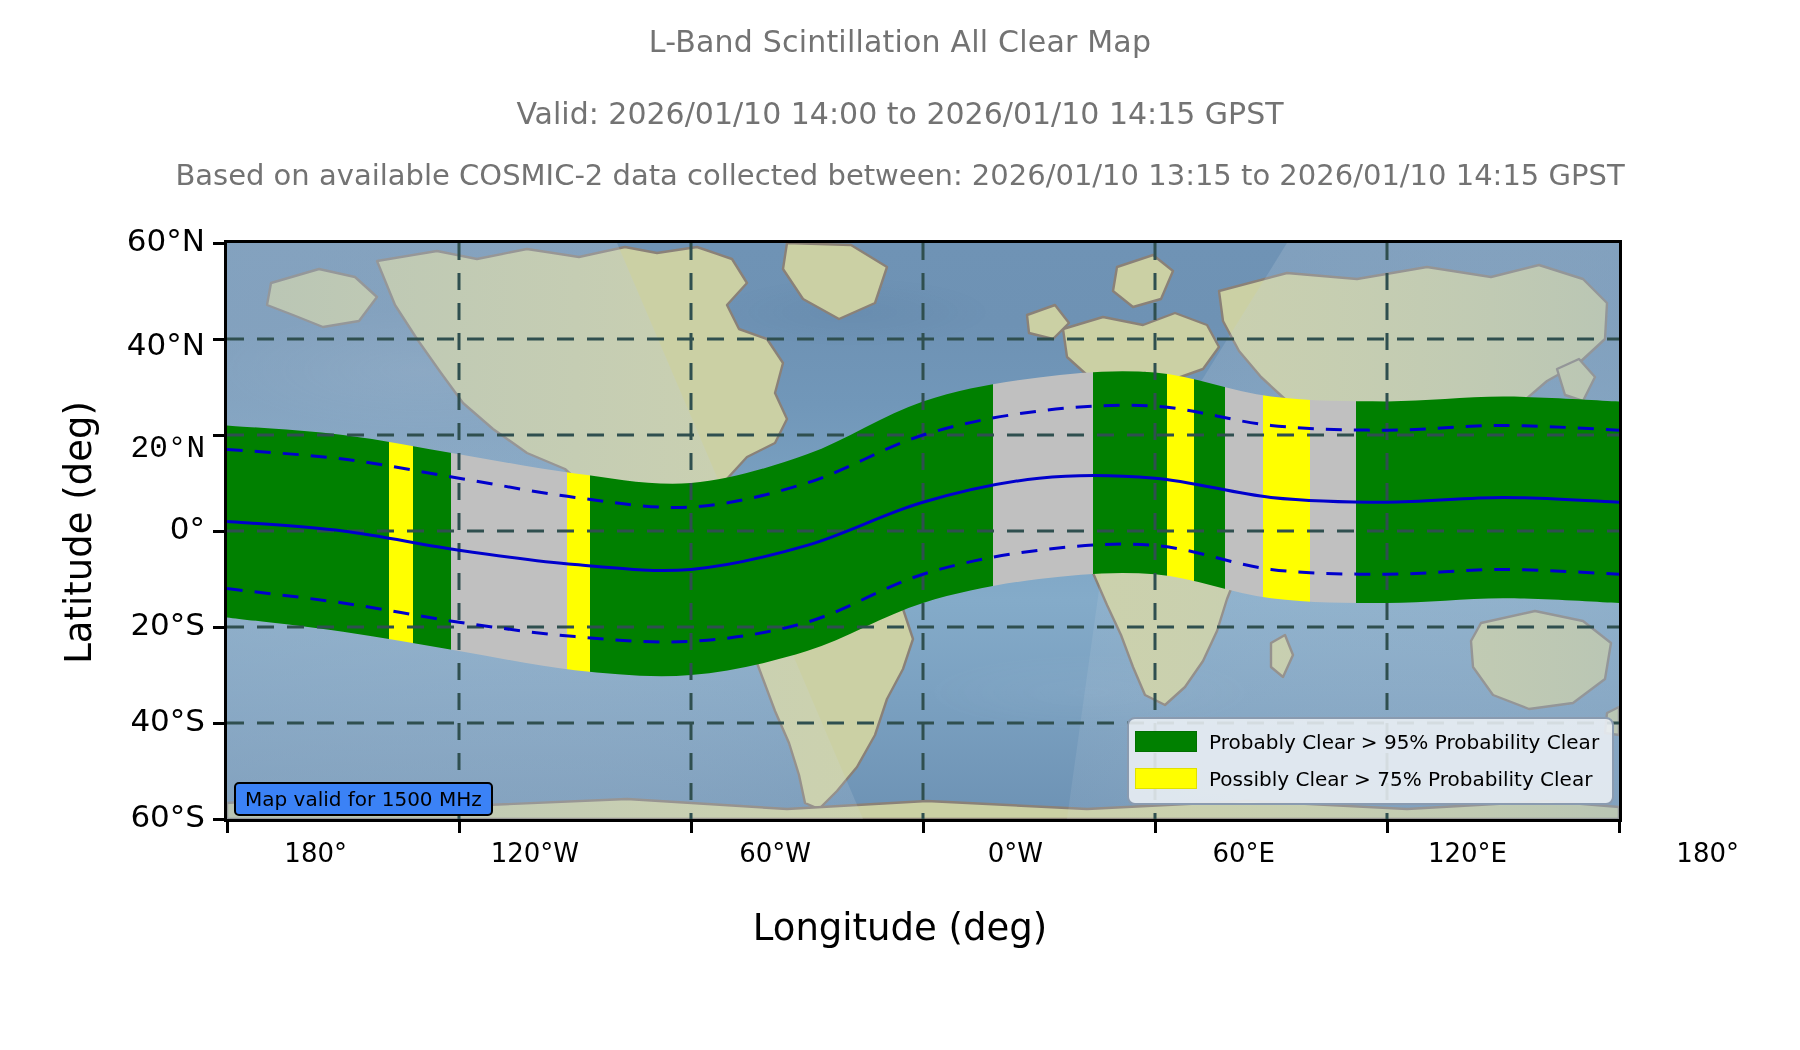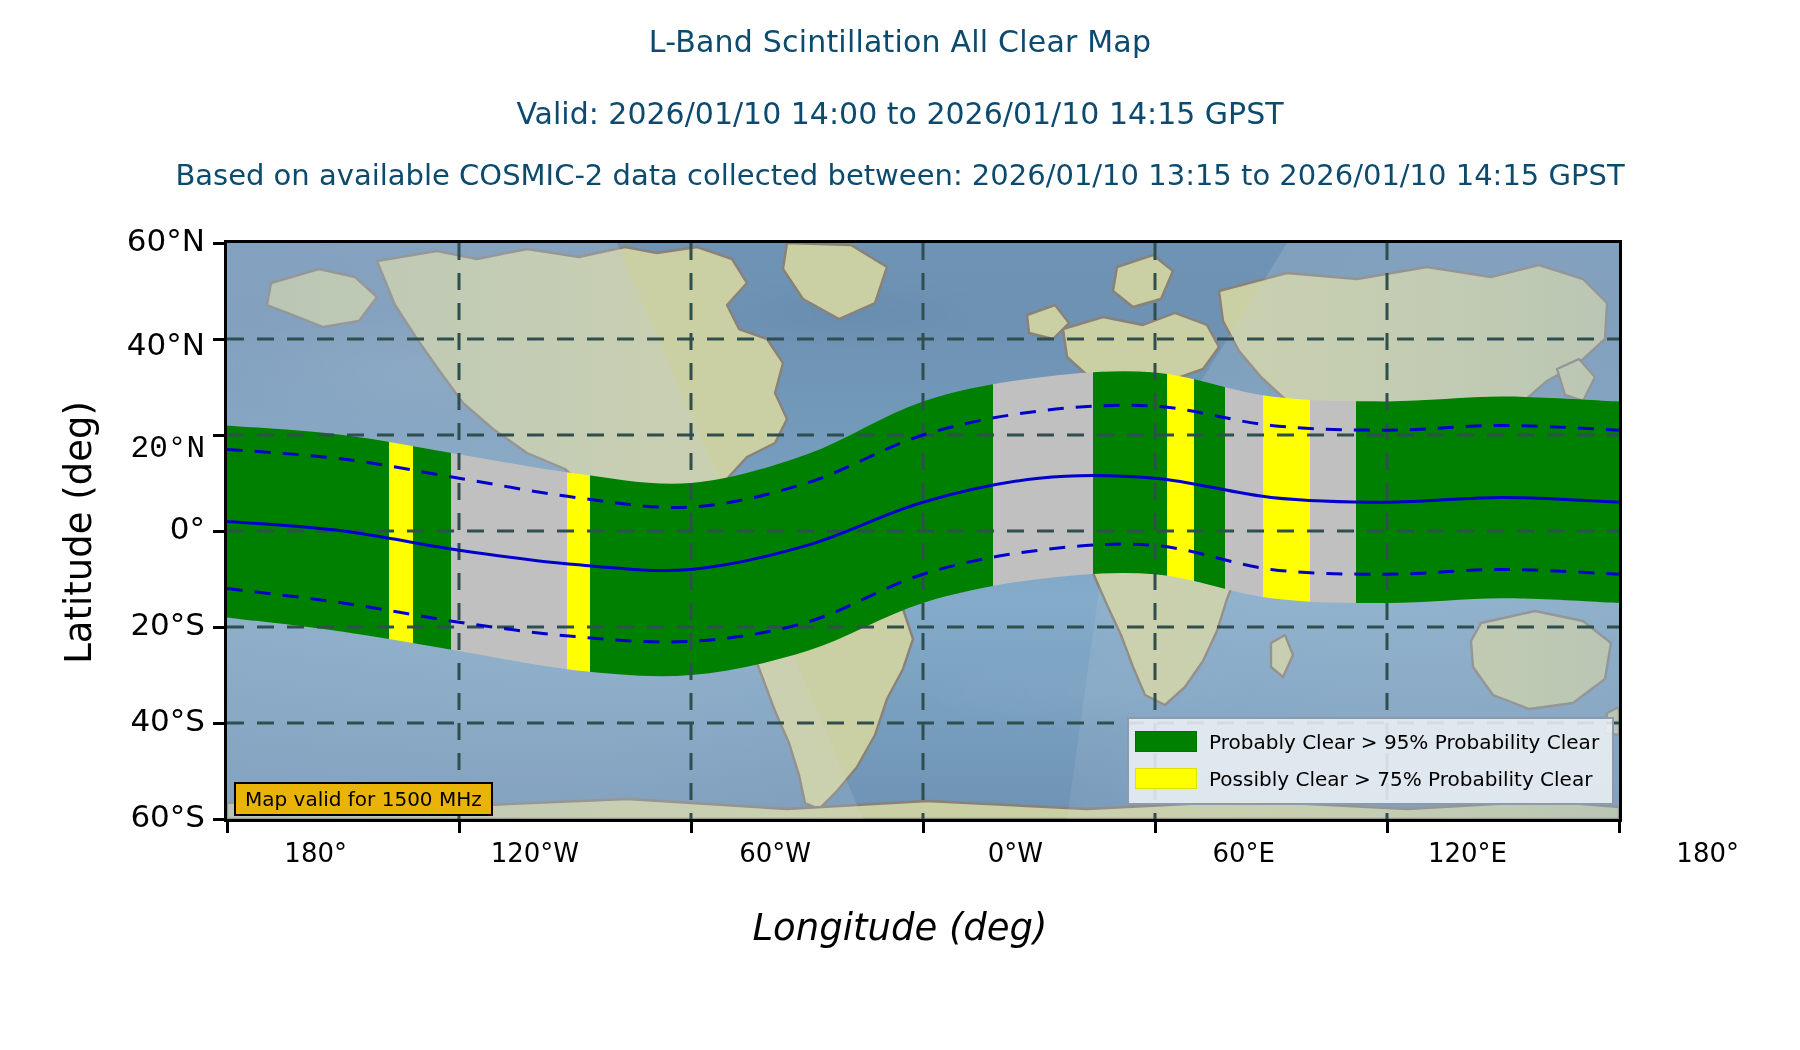--- a/index.html
+++ b/index.html
@@ -6,35 +6,35 @@
   html, body {
     margin: 0; padding: 0;
     width: 1800px; height: 1050px;
     background: #ffffff;
     font-family: "DejaVu Sans", sans-serif;
     overflow: hidden;
   }
   #root { position: relative; width: 1800px; height: 1050px; background:#fff; }
 
   
-  .title-block { position:absolute; left:0; width:1800px; text-align:center; color:#0c4a6e; }
+  .title-block { position:absolute; left:0; width:1800px; text-align:center; color:#737373; }
   #title-main   { top: 24px;  font-size: 30px; letter-spacing:0.2px; }
   #title-valid  { top: 96px;  font-size: 30px; }
   #title-source { top: 158px; font-size: 29px; }
 
   
   #ylabel {
     position:absolute; left:-122px; top:calc(240px + (822px - 240px)/2 - 20px);
     width:400px; text-align:center;
     transform: rotate(-90deg); transform-origin: center center;
     font-size: 37px; color:#000;
   }
   #xlabel {
     position:absolute; left:0; top:906px; width:1800px; text-align:center;
-    font-size: 37px; color:#000;font-style:italic;
+    font-size: 37px; color:#000;
   }
 
   
   #plot {
     position:absolute; left:224px; top:240px; width:1398px; height:582px;
     border: 3px solid #000;
     overflow: hidden;
     background: #7fa3c4;
   }
   #plot-inner { position:absolute; inset:0; }
@@ -69,32 +69,32 @@
   .tick-h { width:11px; height:3px; }
   .tick-v { width:3px; height:11px; }
   .ylab { position:absolute; right:0; text-align:right; font-size:31px; color:#000; white-space:nowrap; }
   .xlab { position:absolute; text-align:right; font-size:26px; color:#000000; white-space:nowrap; }
 
   
   #legend {
     position:absolute; left:1127px; top:717px; width:487px; height:88px;
     background: rgba(236,240,245,0.88);
     border: 2px solid #8a9bb0;
-    border-radius: 0;
+    border-radius: 8px;
     padding: 4px 8px 6px 6px;
     display:flex; flex-direction:column; justify-content:space-around;
   }
   .leg-row { display:flex; align-items:center; height:26px; }
   .leg-swatch { width:62px; height:21px; margin-right:12px; flex:none; border:1px solid rgba(0,0,0,0.12); }
   .leg-text { font-size:20px; color:#000; white-space:nowrap; }
 
   
   #freq-box {
     position:absolute; left:234px; top:782px;
-    background:#eab308; border:2px solid #000; border-radius:0;
+    background:#3b82f6; border:2px solid #000; border-radius:5px;
     padding:3px 9px; font-size:20px; color:#000; white-space:nowrap;
   }
 </style>
 </head>
 <body>
 
 <div id="root">
 
   <div class="title-block" id="title-main">L-Band Scintillation All Clear Map</div>
   <div class="title-block" id="title-valid">Valid: 2026/01/10 14:00 to 2026/01/10 14:15 GPST</div>

